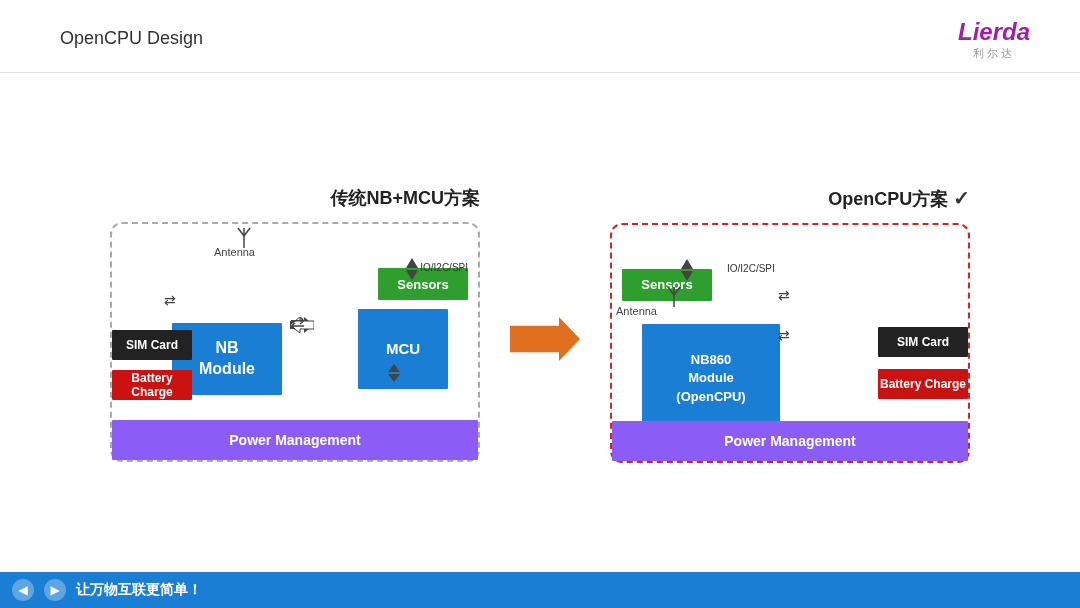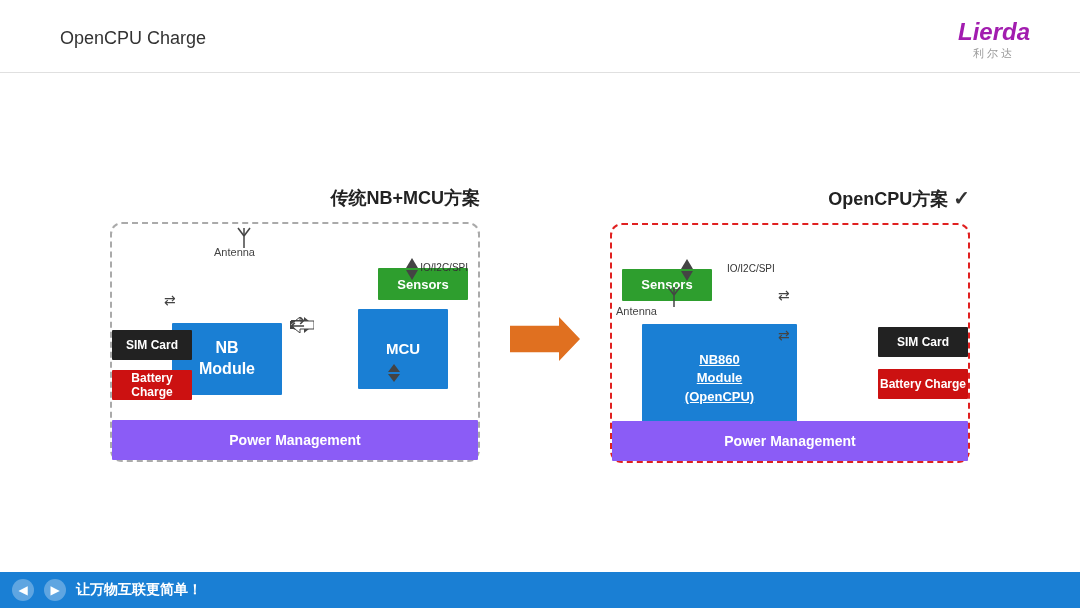--- a/index.html
+++ b/index.html
@@ -166,23 +166,22 @@
     
     .opc-sensors {
       top: 0px;
       left: 10px;
       width: 90px;
       height: 32px;
     }
     .opc-nb {
       left: 30px;
       top: 55px;
-      width: 155px;
+      width: 138px;
       height: 110px;
-      text-decoration: underline;
     }
     .opc-simcard {
       right: 0px;
       top: 58px;
       width: 90px;
       height: 30px;
     }
     .opc-battery {
       right: 0px;
       top: 100px;
@@ -268,21 +267,21 @@
     .lierda-kanji {
       font-size: 11px;
       color: #999;
       letter-spacing: 3px;
       text-align: center;
     }
   </style>
 </head>
 <body>
 
-<div class="page-title">OpenCPU Charge</div>
+<div class="page-title">OpenCPU Design</div>
 
 <div class="logo">
   <div class="lierda-logo">Lierda</div>
   <div class="lierda-kanji">利尔达</div>
 </div>
 
 <div class="header-divider"></div>
 
 <div class="main-content">
 

